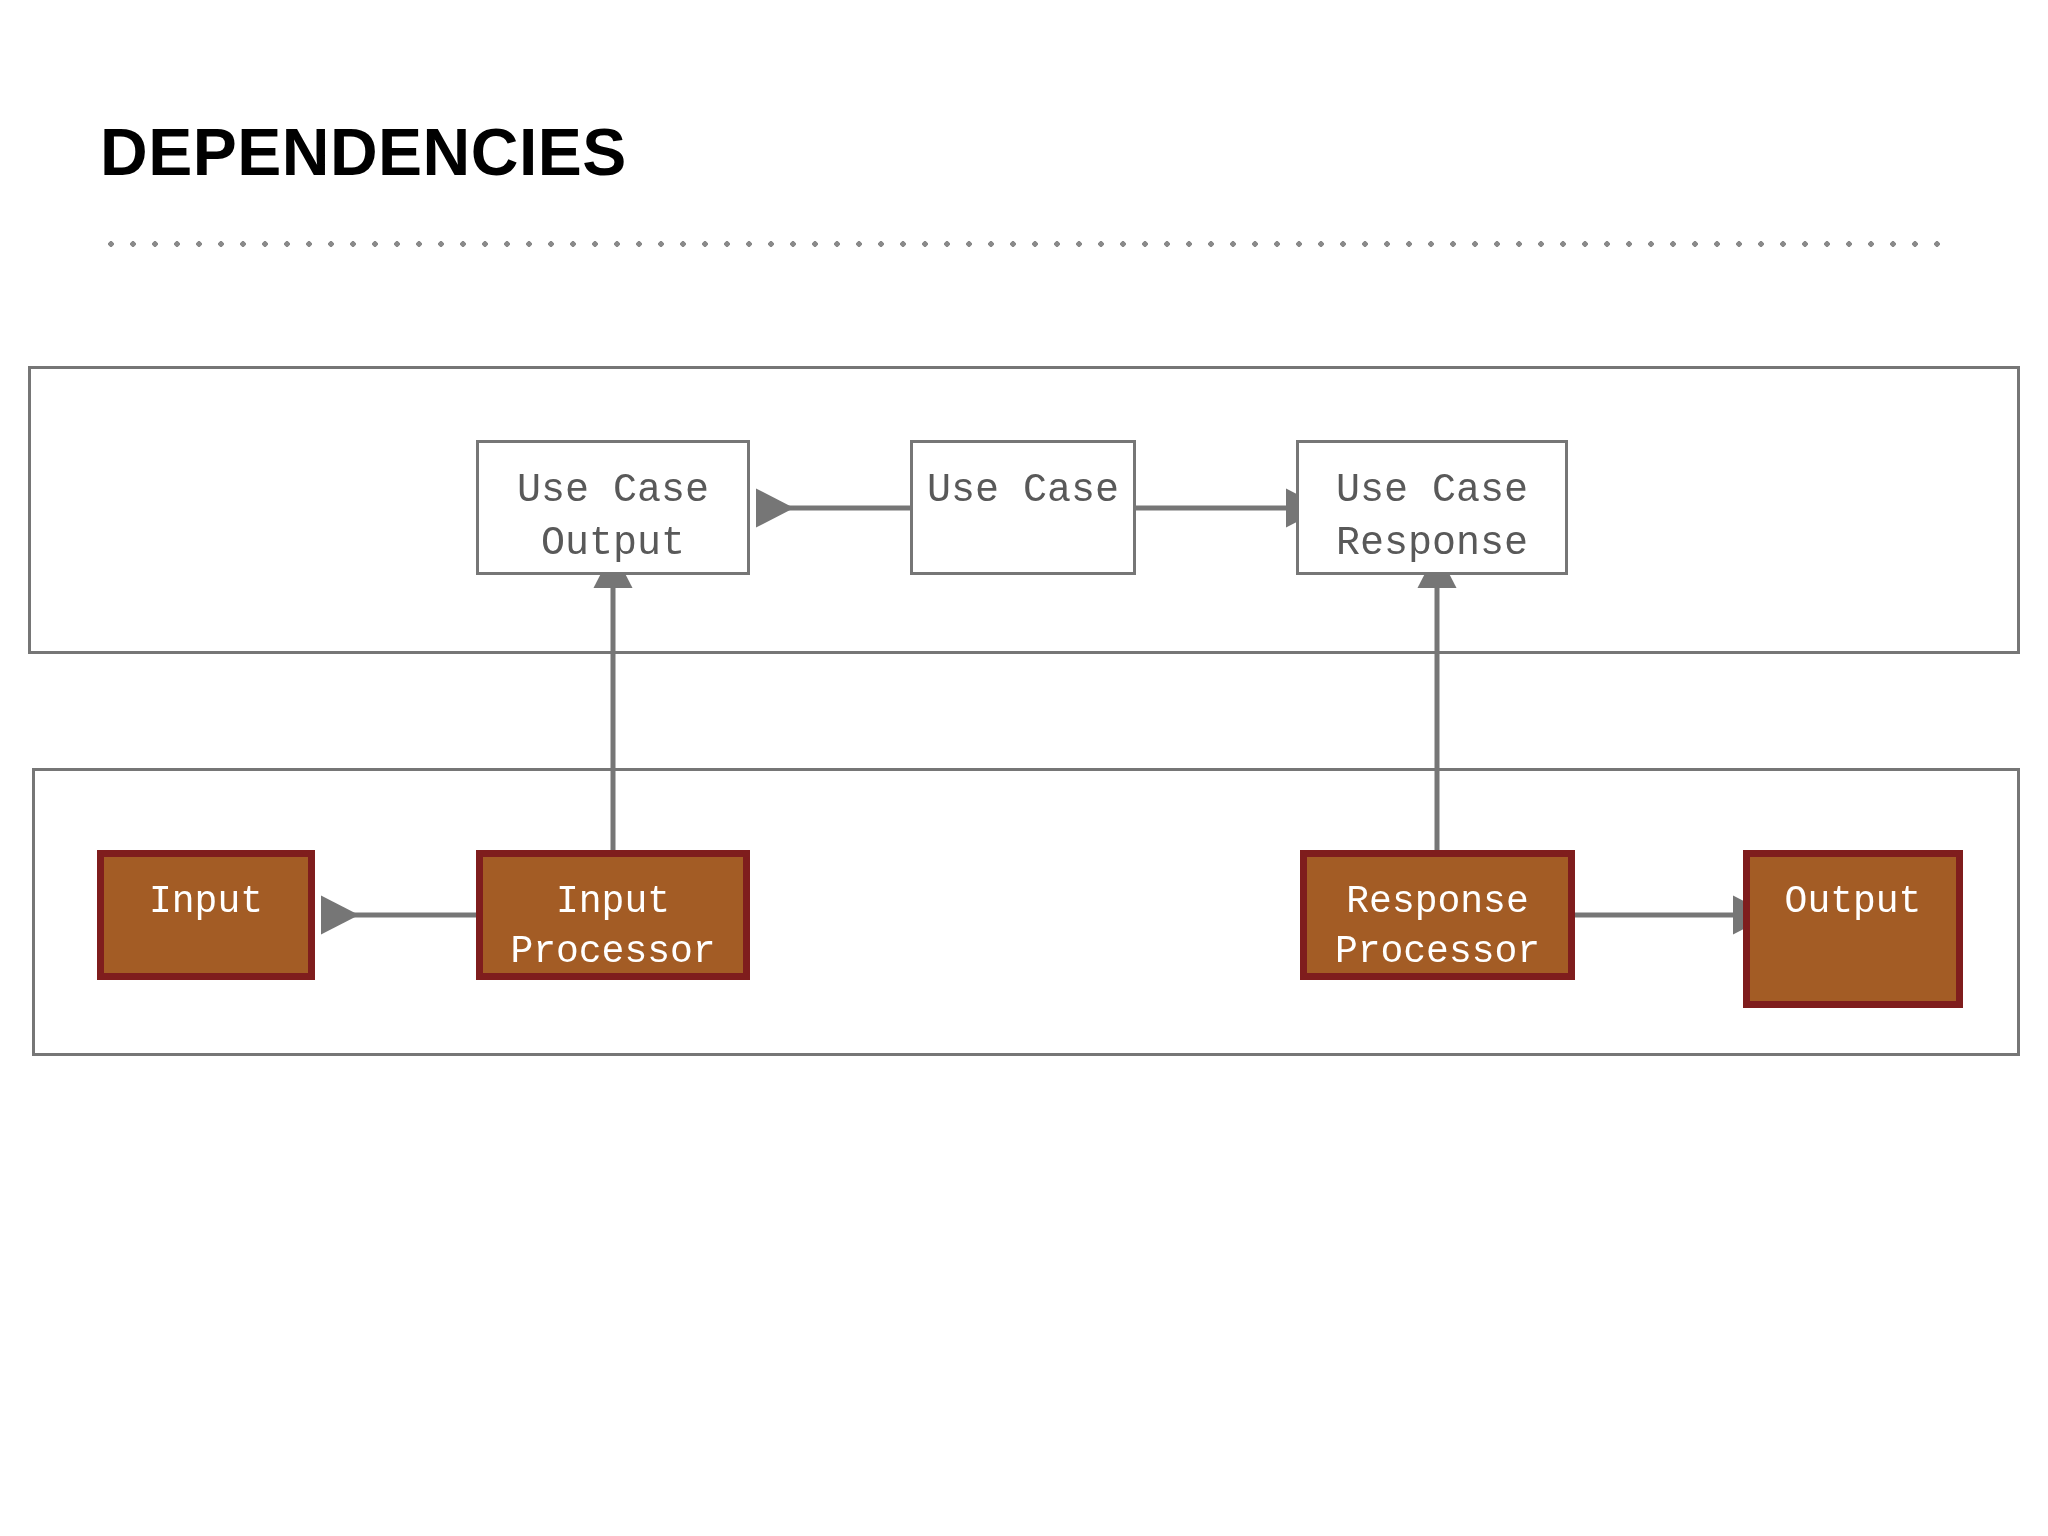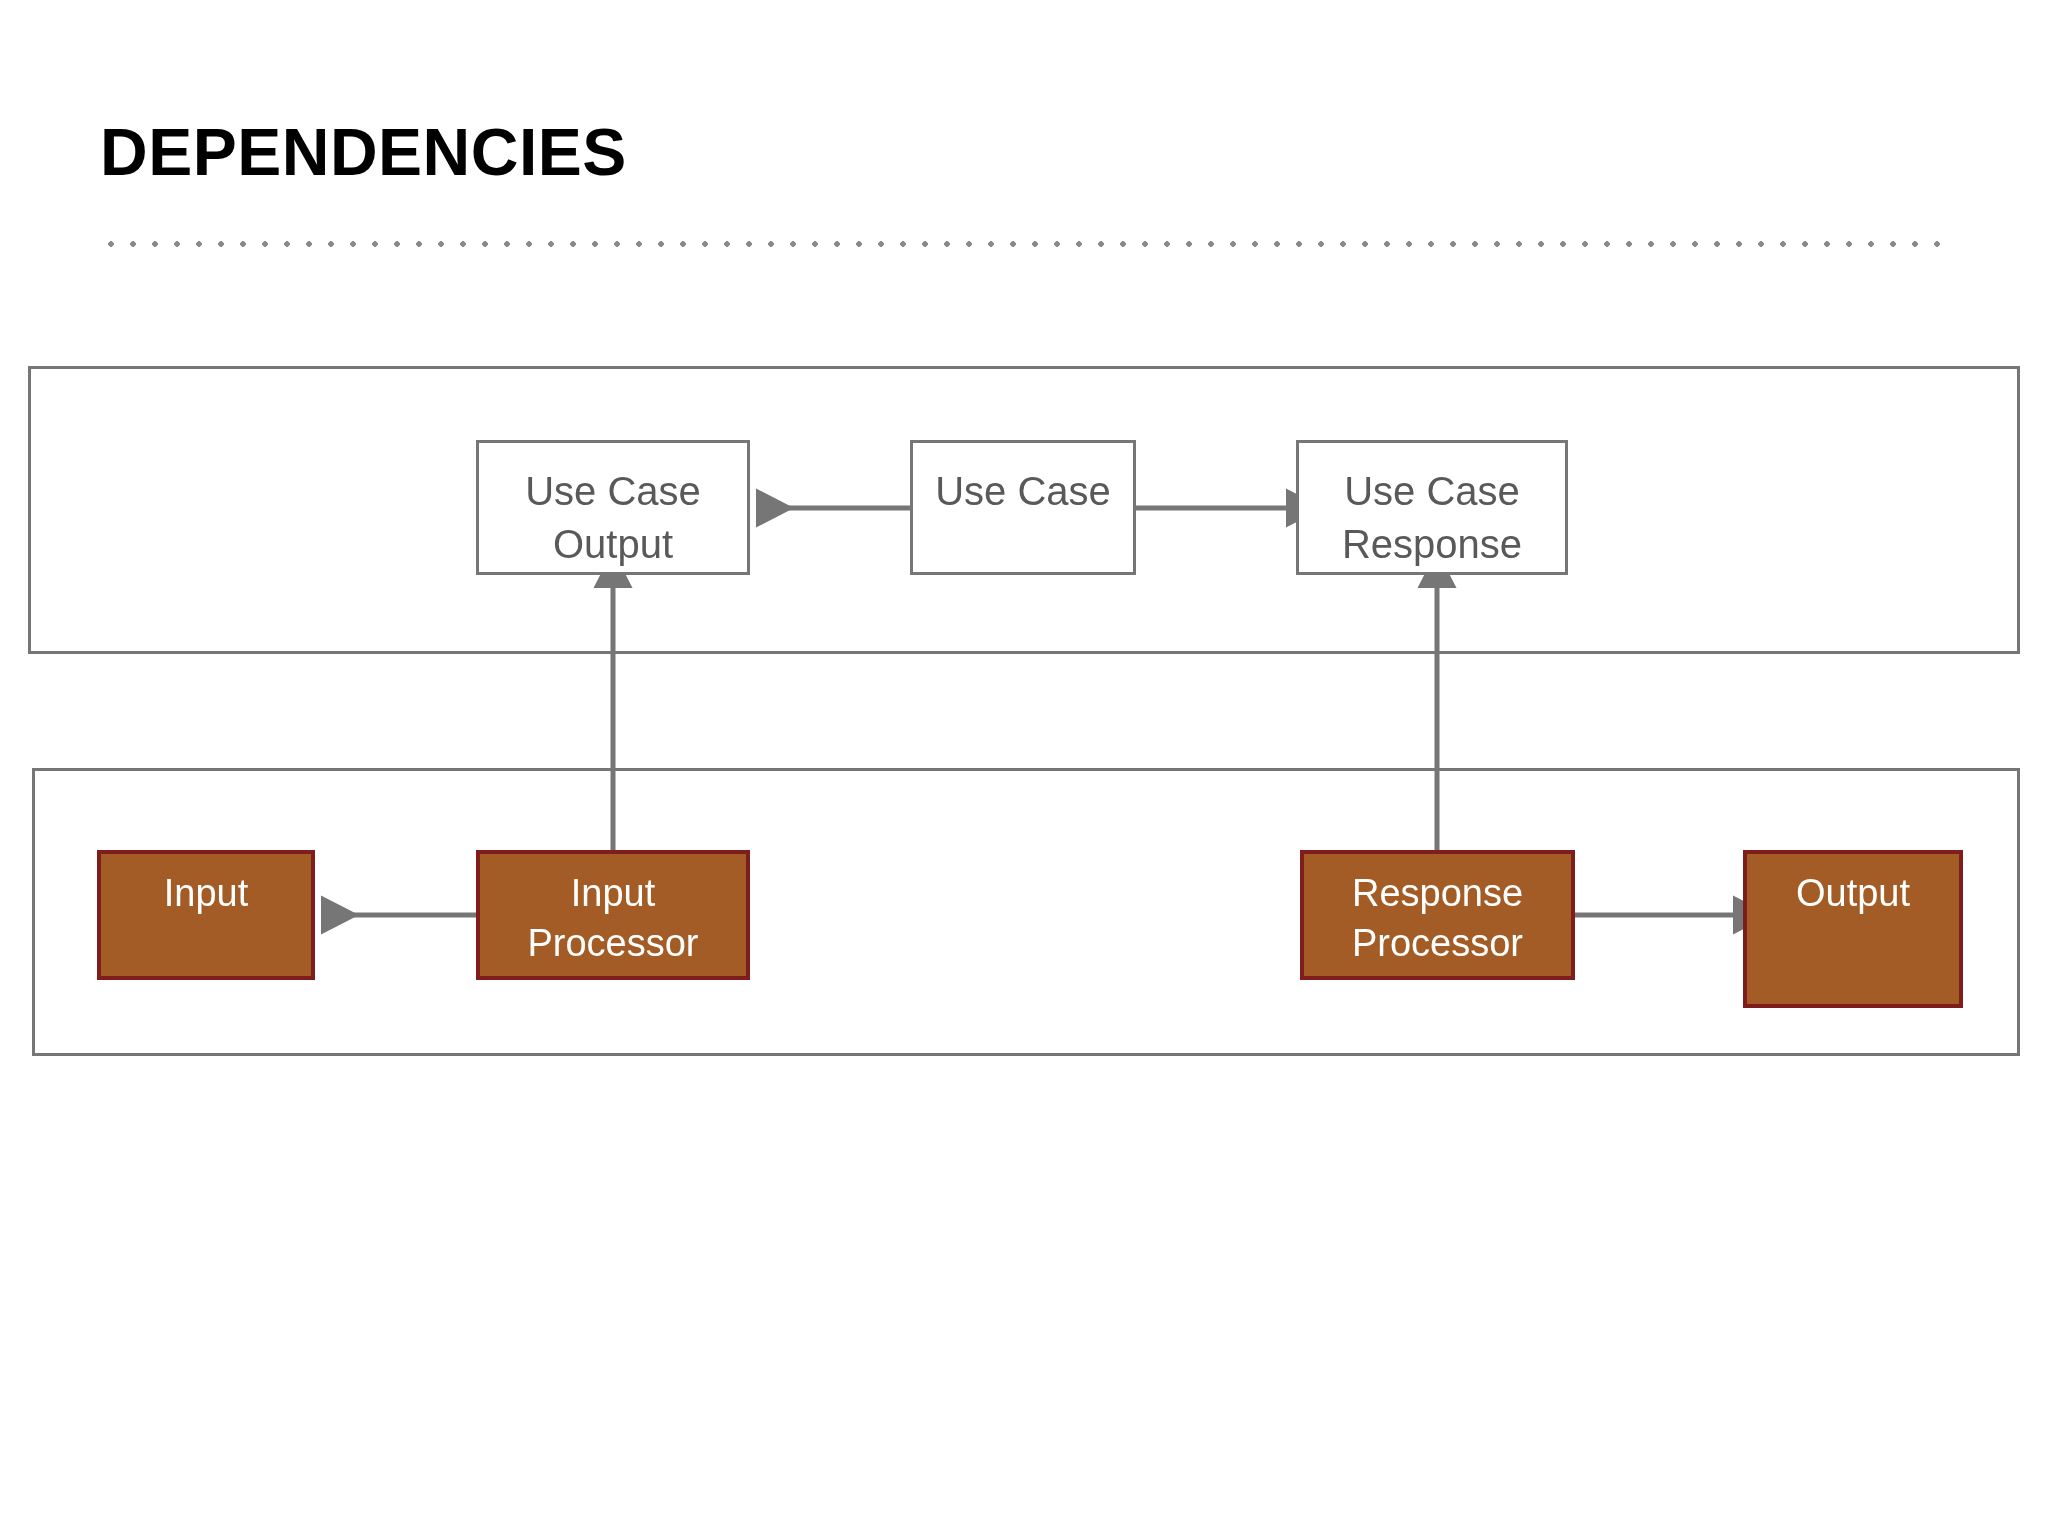--- a/index.html
+++ b/index.html
@@ -55,36 +55,37 @@
   .node {
     position: absolute;
     box-sizing: border-box;
     display: flex;
     flex-direction: column;
     align-items: center;
     justify-content: flex-start;
     text-align: center;
     line-height: 1.32;
     z-index: 5;
+    font-family: Liberation Mono, monospace;
   }
   .node .label-line { display: block; white-space: nowrap; }
 
   .node.white {
     background: #ffffff;
     border: 3px solid #767676;
     color: #595959;
     font-size: 40px;
     padding-top: 22px;
   }
   .node.orange {
     background: #A35C25;
-    border: 4px solid #7f1d1d;
+    border: 7px solid #7f1d1d;
     color: #ffffff;
     font-size: 38px;
-    padding-top: 14px;
+    padding-top: 20px;
   }
 
   #node-use-case-request  { left: 476px; top: 440px; width: 274px; height: 135px; }
   #node-use-case          { left: 910px; top: 440px; width: 226px; height: 135px; }
   #node-use-case-response { left: 1296px; top: 440px; width: 272px; height: 135px; }
 
   #node-input              { left: 97px;  top: 850px; width: 218px; height: 130px; }
   #node-input-processor    { left: 476px; top: 850px; width: 274px; height: 130px; }
   #node-response-processor { left: 1300px;top: 850px; width: 275px; height: 130px; }
   #node-output             { left: 1743px;top: 850px; width: 220px; height: 158px; }

